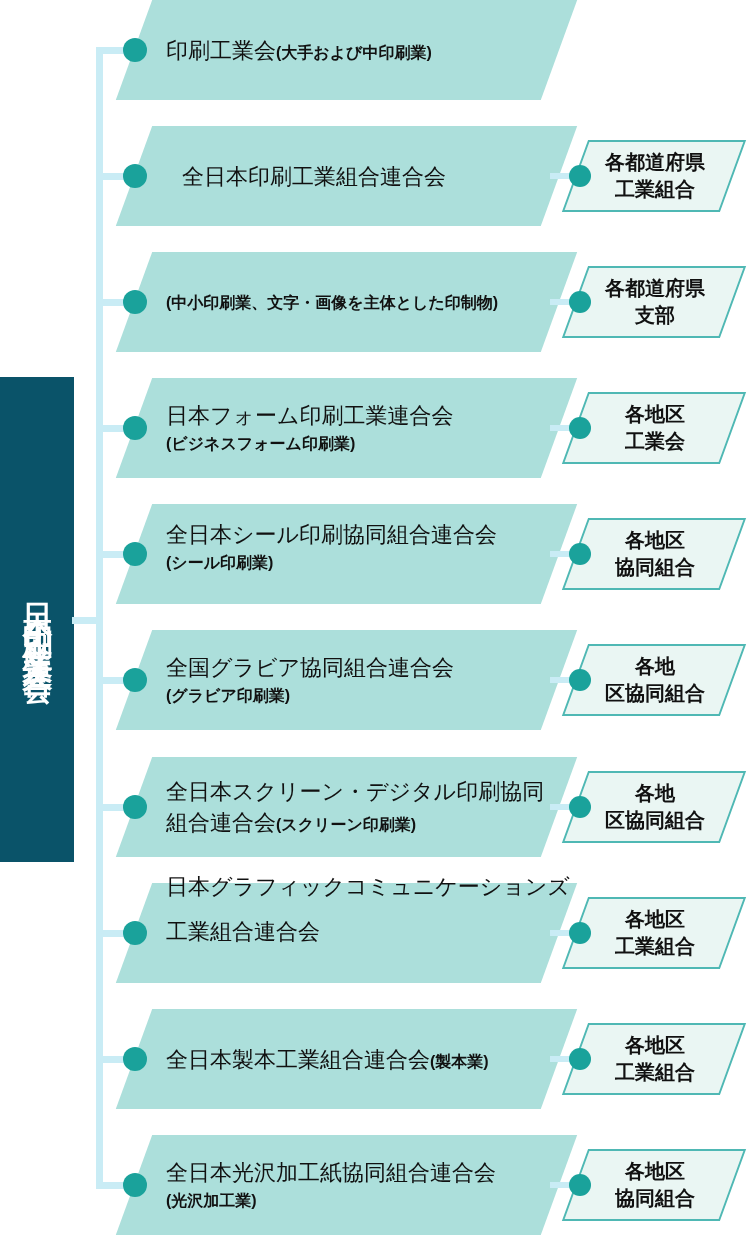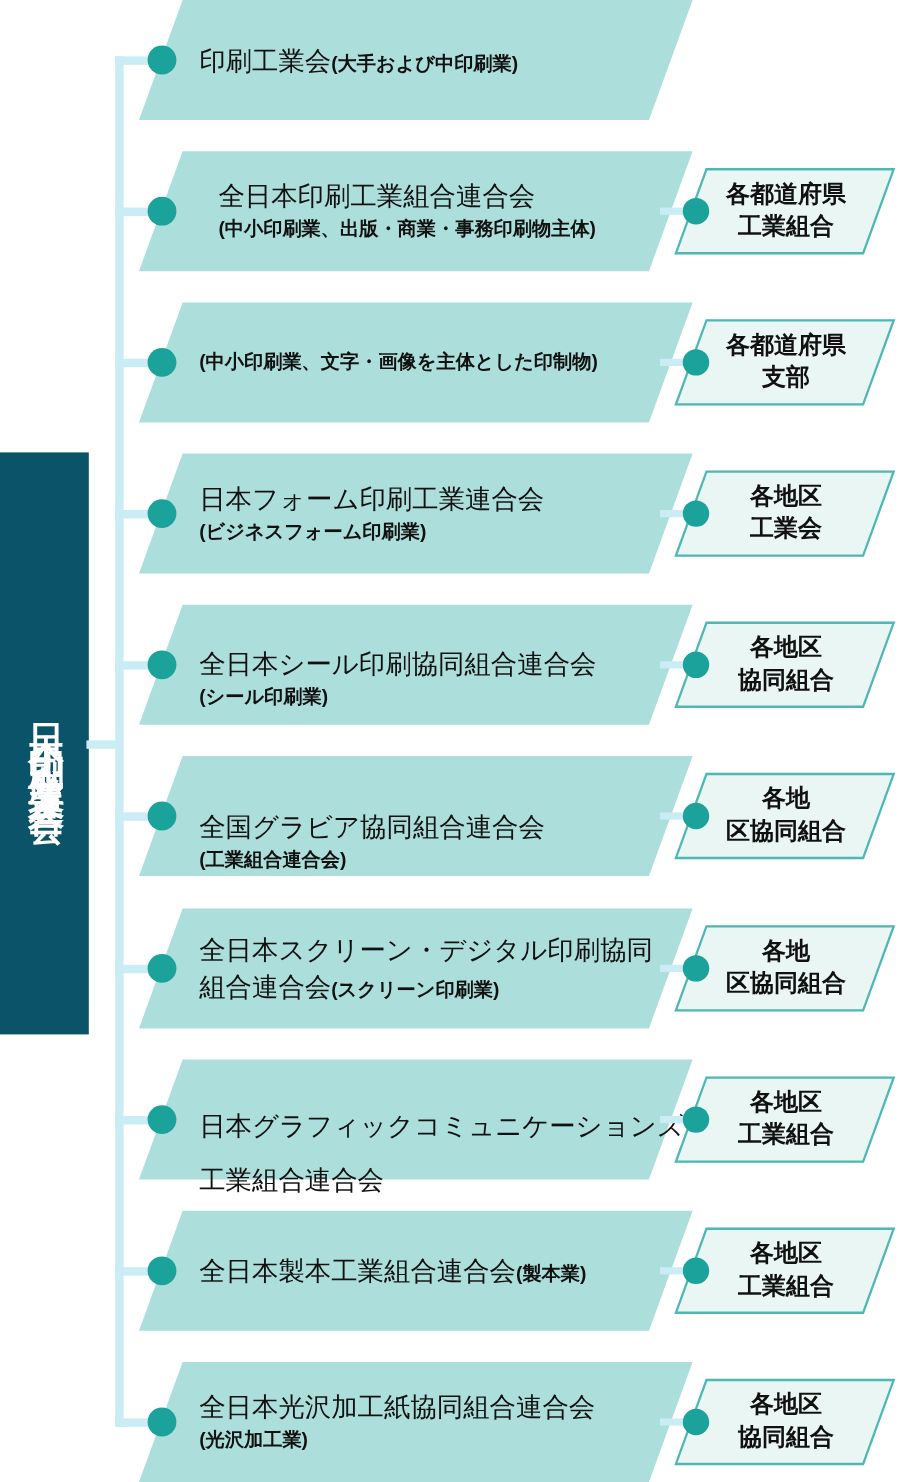--- a/index.html
+++ b/index.html
@@ -34,21 +34,20 @@
       <div class="abs stub" style="left: 96px; top: 47px; width: 41px; height: 7px;"></div>
       <div class="abs main-box" style="left: 134px; top: 0px;"></div>
       <div class="abs row-text" style="left: 166px; top: 0px;">
         <div class="line"><span class="t-name">印刷工業会</span><span class="t-note">(大手および中印刷業)</span></div>
       </div>
       <div class="abs bullet" style="left: 123px; top: 38px;"></div>
       <div class="abs stub" style="left: 96px; top: 173px; width: 41px; height: 7px;"></div>
       <div class="abs main-box" style="left: 134px; top: 126px;"></div>
       <div class="abs row-text" style="left: 166px; top: 126px; margin-left: 16px;">
         <div class="line"><span class="t-name">全日本印刷工業組合連合会</span></div>
-        <div class="line"><span class="t-note">(中小印刷業、出版・商業・事務印刷物主体)</span></div>
       </div>
       <div class="abs bullet" style="left: 123px; top: 164px;"></div>
       <div class="abs stub" style="left: 550px; top: 173px; width: 32px; height: 6px;"></div>
       <div class="abs sub-box" style="left: 575px; top: 140px;"></div>
       <div class="abs sub-text" style="left: 580px; top: 140px;">
         <div>各都道府県</div>
         <div>工業組合</div>
       </div>
       <div class="abs sub-bullet" style="left: 569px; top: 165px;"></div>
       <div class="abs stub" style="left: 96px; top: 299px; width: 41px; height: 7px;"></div>
@@ -73,37 +72,37 @@
       <div class="abs bullet" style="left: 123px; top: 416px;"></div>
       <div class="abs stub" style="left: 550px; top: 425px; width: 32px; height: 6px;"></div>
       <div class="abs sub-box" style="left: 575px; top: 392px;"></div>
       <div class="abs sub-text" style="left: 580px; top: 392px;">
         <div>各地区</div>
         <div>工業会</div>
       </div>
       <div class="abs sub-bullet" style="left: 569px; top: 417px;"></div>
       <div class="abs stub" style="left: 96px; top: 551px; width: 41px; height: 7px;"></div>
       <div class="abs main-box" style="left: 134px; top: 504px;"></div>
-      <div class="abs row-text" style="left: 166px; top: 516px;">
+      <div class="abs row-text" style="left: 166px; top: 497px;">
         <div class="line"><span class="t-name">全日本シール印刷協同組合連合会</span></div>
         <div class="line"><span class="t-note">(シール印刷業)</span></div>
       </div>
       <div class="abs bullet" style="left: 123px; top: 542px;"></div>
       <div class="abs stub" style="left: 550px; top: 551px; width: 32px; height: 6px;"></div>
       <div class="abs sub-box" style="left: 575px; top: 518px;"></div>
       <div class="abs sub-text" style="left: 580px; top: 518px;">
         <div>各地区</div>
         <div>協同組合</div>
       </div>
       <div class="abs sub-bullet" style="left: 569px; top: 543px;"></div>
       <div class="abs stub" style="left: 96px; top: 677px; width: 41px; height: 7px;"></div>
       <div class="abs main-box" style="left: 134px; top: 630px;"></div>
-      <div class="abs row-text" style="left: 166px; top: 630px; justify-content: flex-end;">
+      <div class="abs row-text" style="left: 166px; top: 630px;">
         <div class="line"><span class="t-name">全国グラビア協同組合連合会</span></div>
-        <div class="line"><span class="t-note">(工業組合連合会)</span></div>
+        <div class="line"><span class="t-note">(グラビア印刷業)</span></div>
       </div>
       <div class="abs bullet" style="left: 123px; top: 668px;"></div>
       <div class="abs stub" style="left: 550px; top: 677px; width: 32px; height: 6px;"></div>
       <div class="abs sub-box" style="left: 575px; top: 644px;"></div>
       <div class="abs sub-text" style="left: 580px; top: 644px;">
         <div>各地</div>
         <div>区協同組合</div>
       </div>
       <div class="abs sub-bullet" style="left: 569px; top: 669px;"></div>
       <div class="abs stub" style="left: 96px; top: 804px; width: 41px; height: 7px;"></div>
@@ -115,21 +114,21 @@
       <div class="abs bullet" style="left: 123px; top: 795px;"></div>
       <div class="abs stub" style="left: 550px; top: 804px; width: 32px; height: 6px;"></div>
       <div class="abs sub-box" style="left: 575px; top: 771px;"></div>
       <div class="abs sub-text" style="left: 580px; top: 771px;">
         <div>各地</div>
         <div>区協同組合</div>
       </div>
       <div class="abs sub-bullet" style="left: 569px; top: 796px;"></div>
       <div class="abs stub" style="left: 96px; top: 930px; width: 41px; height: 7px;"></div>
       <div class="abs main-box" style="left: 134px; top: 883px;"></div>
-      <div class="abs row-text" style="left: 166px; top: 911px; gap: 14px;">
+      <div class="abs row-text" style="left: 166px; top: 859px; gap: 14px;">
         <div class="line"><span class="t-name">日本グラフィックコミュニケーションズ</span></div>
         <div class="line"><span class="t-name">工業組合連合会</span></div>
       </div>
       <div class="abs bullet" style="left: 123px; top: 921px;"></div>
       <div class="abs stub" style="left: 550px; top: 930px; width: 32px; height: 6px;"></div>
       <div class="abs sub-box" style="left: 575px; top: 897px;"></div>
       <div class="abs sub-text" style="left: 580px; top: 897px;">
         <div>各地区</div>
         <div>工業組合</div>
       </div>

